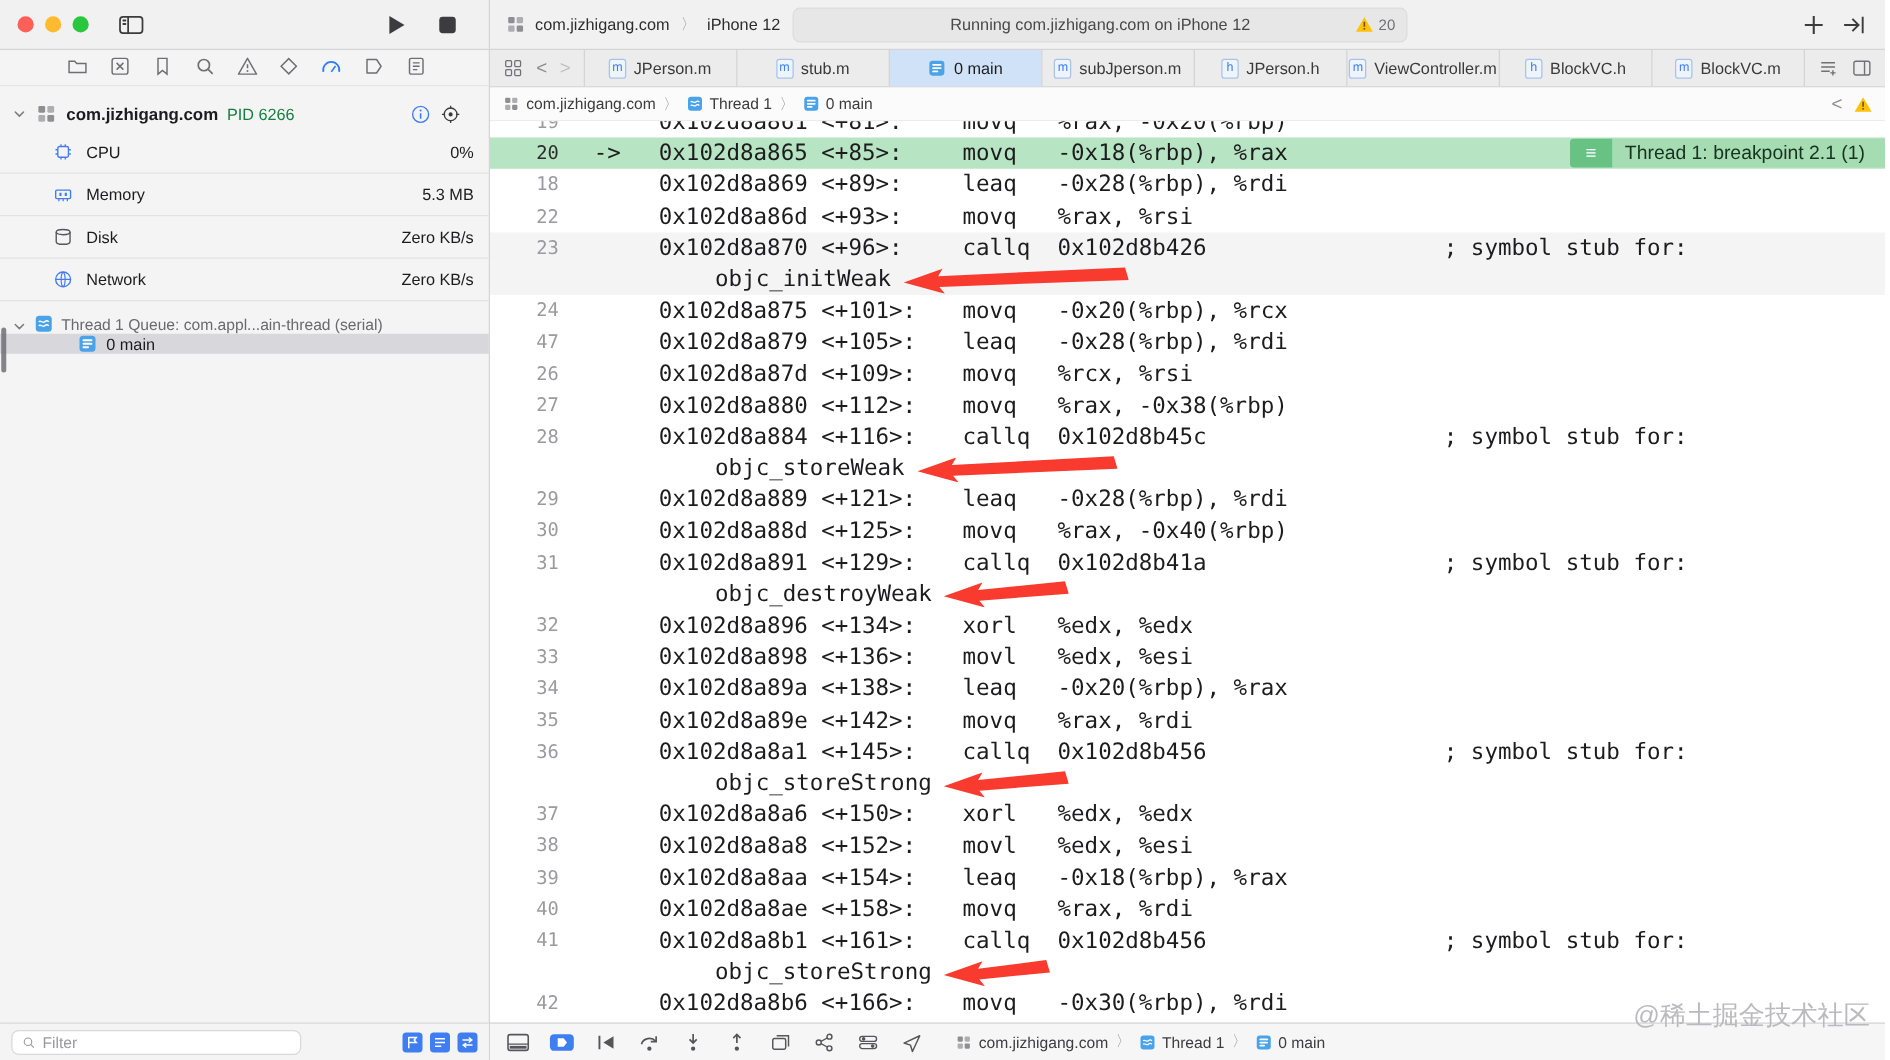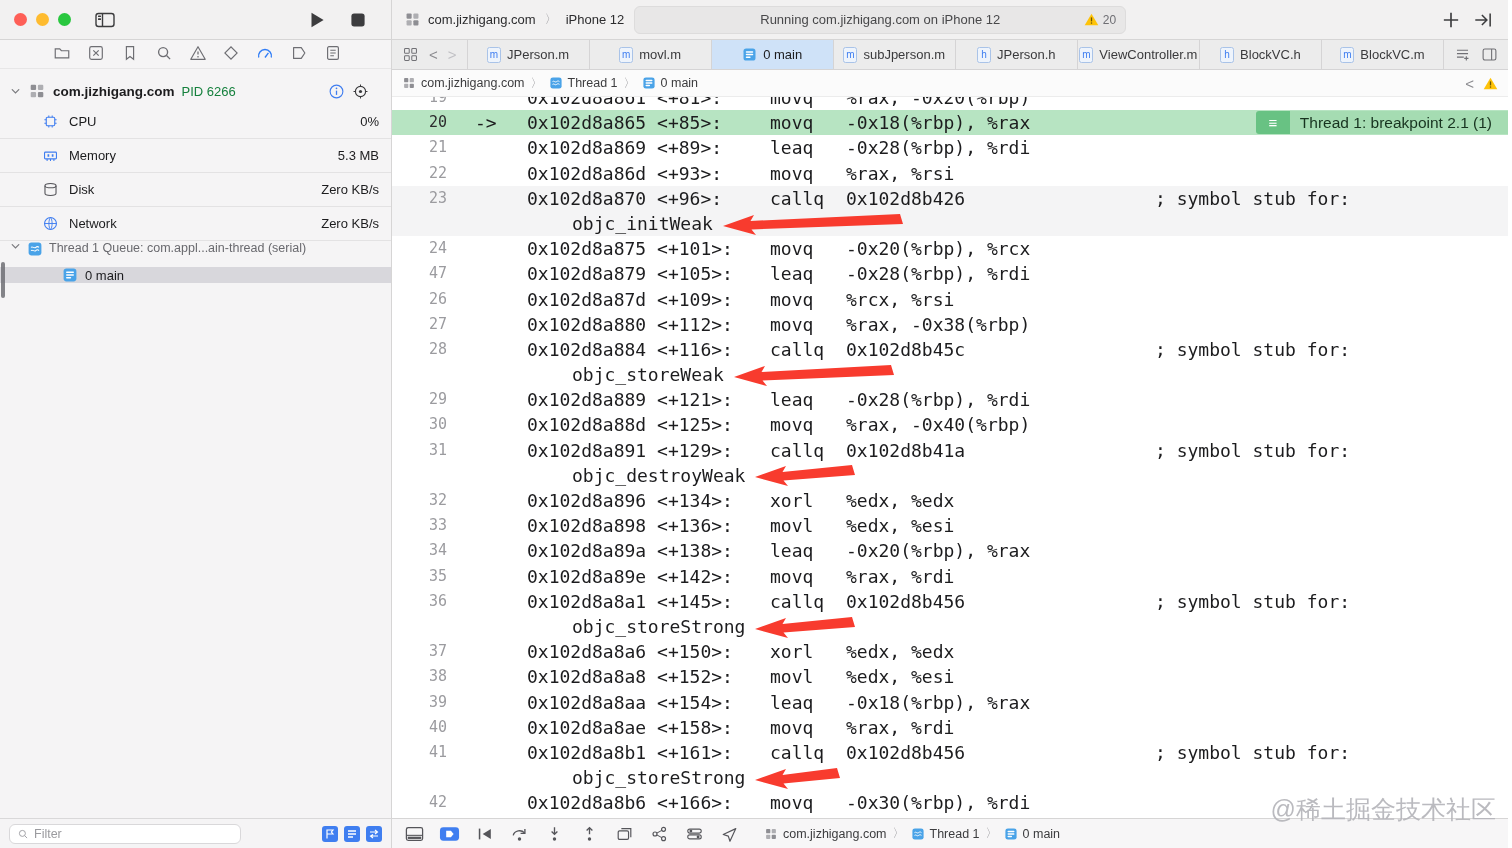--- a/index.html
+++ b/index.html
@@ -38,21 +38,21 @@
   .process-pid{color:#15803d}
   .proc-spacer{flex:1}
   .ic{display:inline-flex;align-items:center;justify-content:center}
   .ic svg{width:100%;height:100%}
   .gauges{flex:0 0 136px;display:flex;flex-direction:column;border-bottom:1px solid #e3e2e3}
   .gauge-row{flex:1;display:flex;align-items:center;gap:10px;padding:0 12px 0 42px;font-size:13px}
   .gauge-row + .gauge-row{border-top:1px solid #e3e2e3}
   .gicon{width:17px;height:17px;color:#3f7df0}
   .gicon.disk{color:#55555a}
   .gvalue{margin-left:auto;color:#1c1c1e}
-  .thread-row{flex:0 0 26px;display:flex;align-items:flex-start;gap:6px;padding:0 10px;font-size:12.5px;color:#69696e;white-space:nowrap}
+  .thread-row{flex:0 0 26px;display:flex;align-items:flex-end;gap:6px;padding:0 10px;font-size:12.5px;color:#69696e;white-space:nowrap}
   .frame-row{flex:0 0 24px;display:flex;align-items:center;gap:7px;padding-left:62px;font-size:13px;color:#1b1b1e}
   .frame-row.sel{background:#d8d7dc}
   .badge16{width:16px;height:16px}
   .sidebar-fill{flex:1}
   .filterbar{flex:0 0 30px;border-top:1px solid #d9d8d9;display:flex;align-items:center;gap:8px;padding:0 9px;background:#f5f4f5}
   .filter-field{flex:0 0 232px;height:20px;background:#ffffff;border:1px solid #d9d8da;border-radius:6px;
     display:flex;align-items:center;gap:5px;padding:0 7px;font-size:12.5px;color:#9a9a9e}
   .filter-field .ic{width:12px;height:12px;color:#9a9a9e}
   .filter-btns{margin-left:auto;display:flex;gap:6px}
   .fbtn{width:16px;height:16px;border:none;border-radius:3px;background:#3f7ef0;color:#fff;cursor:pointer;
@@ -98,21 +98,21 @@
   .row-shaded{background:#f4f4f5}
   .wraptext{display:flex;align-items:center;padding-left:45px}
   .symbol{margin-right:10px}
   .red-arrow-wrap{display:inline-flex;align-items:center;height:100%}
   .bp-badge{position:absolute;right:0;top:1px;height:23px;display:flex;align-items:stretch;
     font-family:"Liberation Sans",sans-serif;font-size:15.5px;cursor:pointer}
   .bp-ic{background:#68c283;color:#fff;width:34px;display:flex;align-items:center;justify-content:center;
     border-radius:3px 0 0 3px;font-size:15px}
   .bp-label{background:#a5dcb2;color:#17331f;display:flex;align-items:center;padding:0 16px 0 10px;white-space:nowrap}
 
-  .watermark{position:absolute;right:12px;bottom:22px;font-size:25px;color:#b5b5ba;opacity:.92;z-index:6;pointer-events:none}
+  .watermark{position:absolute;right:12px;bottom:22px;font-size:21px;color:#b5b5ba;opacity:.92;z-index:6;pointer-events:none}
 
   
   .debugbar{flex:0 0 30px;border-top:1px solid #d6d5d5;background:#f7f6f7;display:flex;align-items:center;
     gap:14px;padding:0 12px;position:relative}
   .dbtn{background:none;border:none;width:21px;height:18px;color:#55555a;cursor:pointer;padding:0;
     display:inline-flex;align-items:center;justify-content:center}
   .dbtn svg{width:100%;height:100%}
   .dbtn.active svg{width:22px;height:16px}
   .debug-crumbs{display:flex;align-items:center;gap:4px;font-size:12.5px;color:#3c3c3e;margin-left:10px}
 </style>
@@ -382,21 +382,21 @@
           <span class="chev-txt">&lt;</span>
           <span class="chev-txt dis">&gt;</span>
         </div>
         <div class="tabs" id="tabs">
             <div class="tab">
               <i class="doc">m</i>
               <span style="overflow:hidden;text-overflow:ellipsis">JPerson.m</span>
             </div>
             <div class="tab">
               <i class="doc">m</i>
-              <span style="overflow:hidden;text-overflow:ellipsis">movl.m</span>
+              <span style="overflow:hidden;text-overflow:ellipsis">stub.m</span>
             </div>
             <div class="tab active">
               <span class="ic" style="width:15px;height:15px;flex:0 0 15px">
                 <svg viewBox="0 0 20 20">
                   <rect x="2" y="2" width="16" height="16" rx="3.5" fill="#4aa3e8"></rect>
                   <rect x="5" y="5.5" width="10" height="2" rx="1" fill="#fff"></rect>
                   <rect x="5" y="9" width="10" height="2" rx="1" fill="#fff"></rect>
                   <rect x="5" y="12.5" width="6.5" height="2" rx="1" fill="#fff"></rect>
                 </svg>
               </span>
@@ -484,21 +484,21 @@
                 <rect x="6.85" y="9.4" width="1.3" height="1.3" fill="#6e5400"></rect>
               </svg>
             </span>
         </span>
       </div>
 
       <div class="code">
         <div id="code-lines">
             <div class="code-row"><span class="gutter">19</span><span class="marker"></span><span class="codetext"><span class="col-addr">0x102d8a861 &lt;+81&gt;:</span><span class="col-op">movq</span><span>%rax, -0x20(%rbp)</span></span></div>
             <div class="code-row row-current"><span class="gutter">20</span><span class="marker">-&gt;</span><span class="codetext"><span class="col-addr">0x102d8a865 &lt;+85&gt;:</span><span class="col-op">movq</span><span>-0x18(%rbp), %rax</span></span><div class="bp-badge"><span class="bp-ic">≡</span><span class="bp-label">Thread 1: breakpoint 2.1 (1)</span></div></div>
-            <div class="code-row"><span class="gutter">21</span><span class="marker"></span><span class="codetext"><span class="col-addr">0x102d8a869 &lt;+89&gt;:</span><span class="col-op">leaq</span><span>-0x28(%rbp), %rdi</span></span></div>
+            <div class="code-row"><span class="gutter">18</span><span class="marker"></span><span class="codetext"><span class="col-addr">0x102d8a869 &lt;+89&gt;:</span><span class="col-op">leaq</span><span>-0x28(%rbp), %rdi</span></span></div>
             <div class="code-row"><span class="gutter">22</span><span class="marker"></span><span class="codetext"><span class="col-addr">0x102d8a86d &lt;+93&gt;:</span><span class="col-op">movq</span><span>%rax, %rsi</span></span></div>
             <div class="code-row row-shaded"><span class="gutter">23</span><span class="marker"></span><span class="codetext"><span class="col-addr">0x102d8a870 &lt;+96&gt;:</span><span class="col-op">callq</span><span>0x102d8b426</span><span class="comment">; symbol stub for:</span></span></div>
             <div class="code-row row-shaded"><span class="gutter"></span><span class="marker"></span><span class="codetext wraptext"><span class="symbol">objc_initWeak</span><span class="red-arrow-wrap"><svg width="180" height="22" viewBox="0 0 180 22" preserveAspectRatio="none" style="display:block">
                     <polygon fill="#f83b2e" points="0,13 31,2 27.5,8 177,1 180,11 28.5,16.5 33,22"></polygon>
                   </svg></span></span></div>
             <div class="code-row"><span class="gutter">24</span><span class="marker"></span><span class="codetext"><span class="col-addr">0x102d8a875 &lt;+101&gt;:</span><span class="col-op">movq</span><span>-0x20(%rbp), %rcx</span></span></div>
             <div class="code-row"><span class="gutter">47</span><span class="marker"></span><span class="codetext"><span class="col-addr">0x102d8a879 &lt;+105&gt;:</span><span class="col-op">leaq</span><span>-0x28(%rbp), %rdi</span></span></div>
             <div class="code-row"><span class="gutter">26</span><span class="marker"></span><span class="codetext"><span class="col-addr">0x102d8a87d &lt;+109&gt;:</span><span class="col-op">movq</span><span>%rcx, %rsi</span></span></div>
             <div class="code-row"><span class="gutter">27</span><span class="marker"></span><span class="codetext"><span class="col-addr">0x102d8a880 &lt;+112&gt;:</span><span class="col-op">movq</span><span>%rax, -0x38(%rbp)</span></span></div>
             <div class="code-row"><span class="gutter">28</span><span class="marker"></span><span class="codetext"><span class="col-addr">0x102d8a884 &lt;+116&gt;:</span><span class="col-op">callq</span><span>0x102d8b45c</span><span class="comment">; symbol stub for:</span></span></div>

